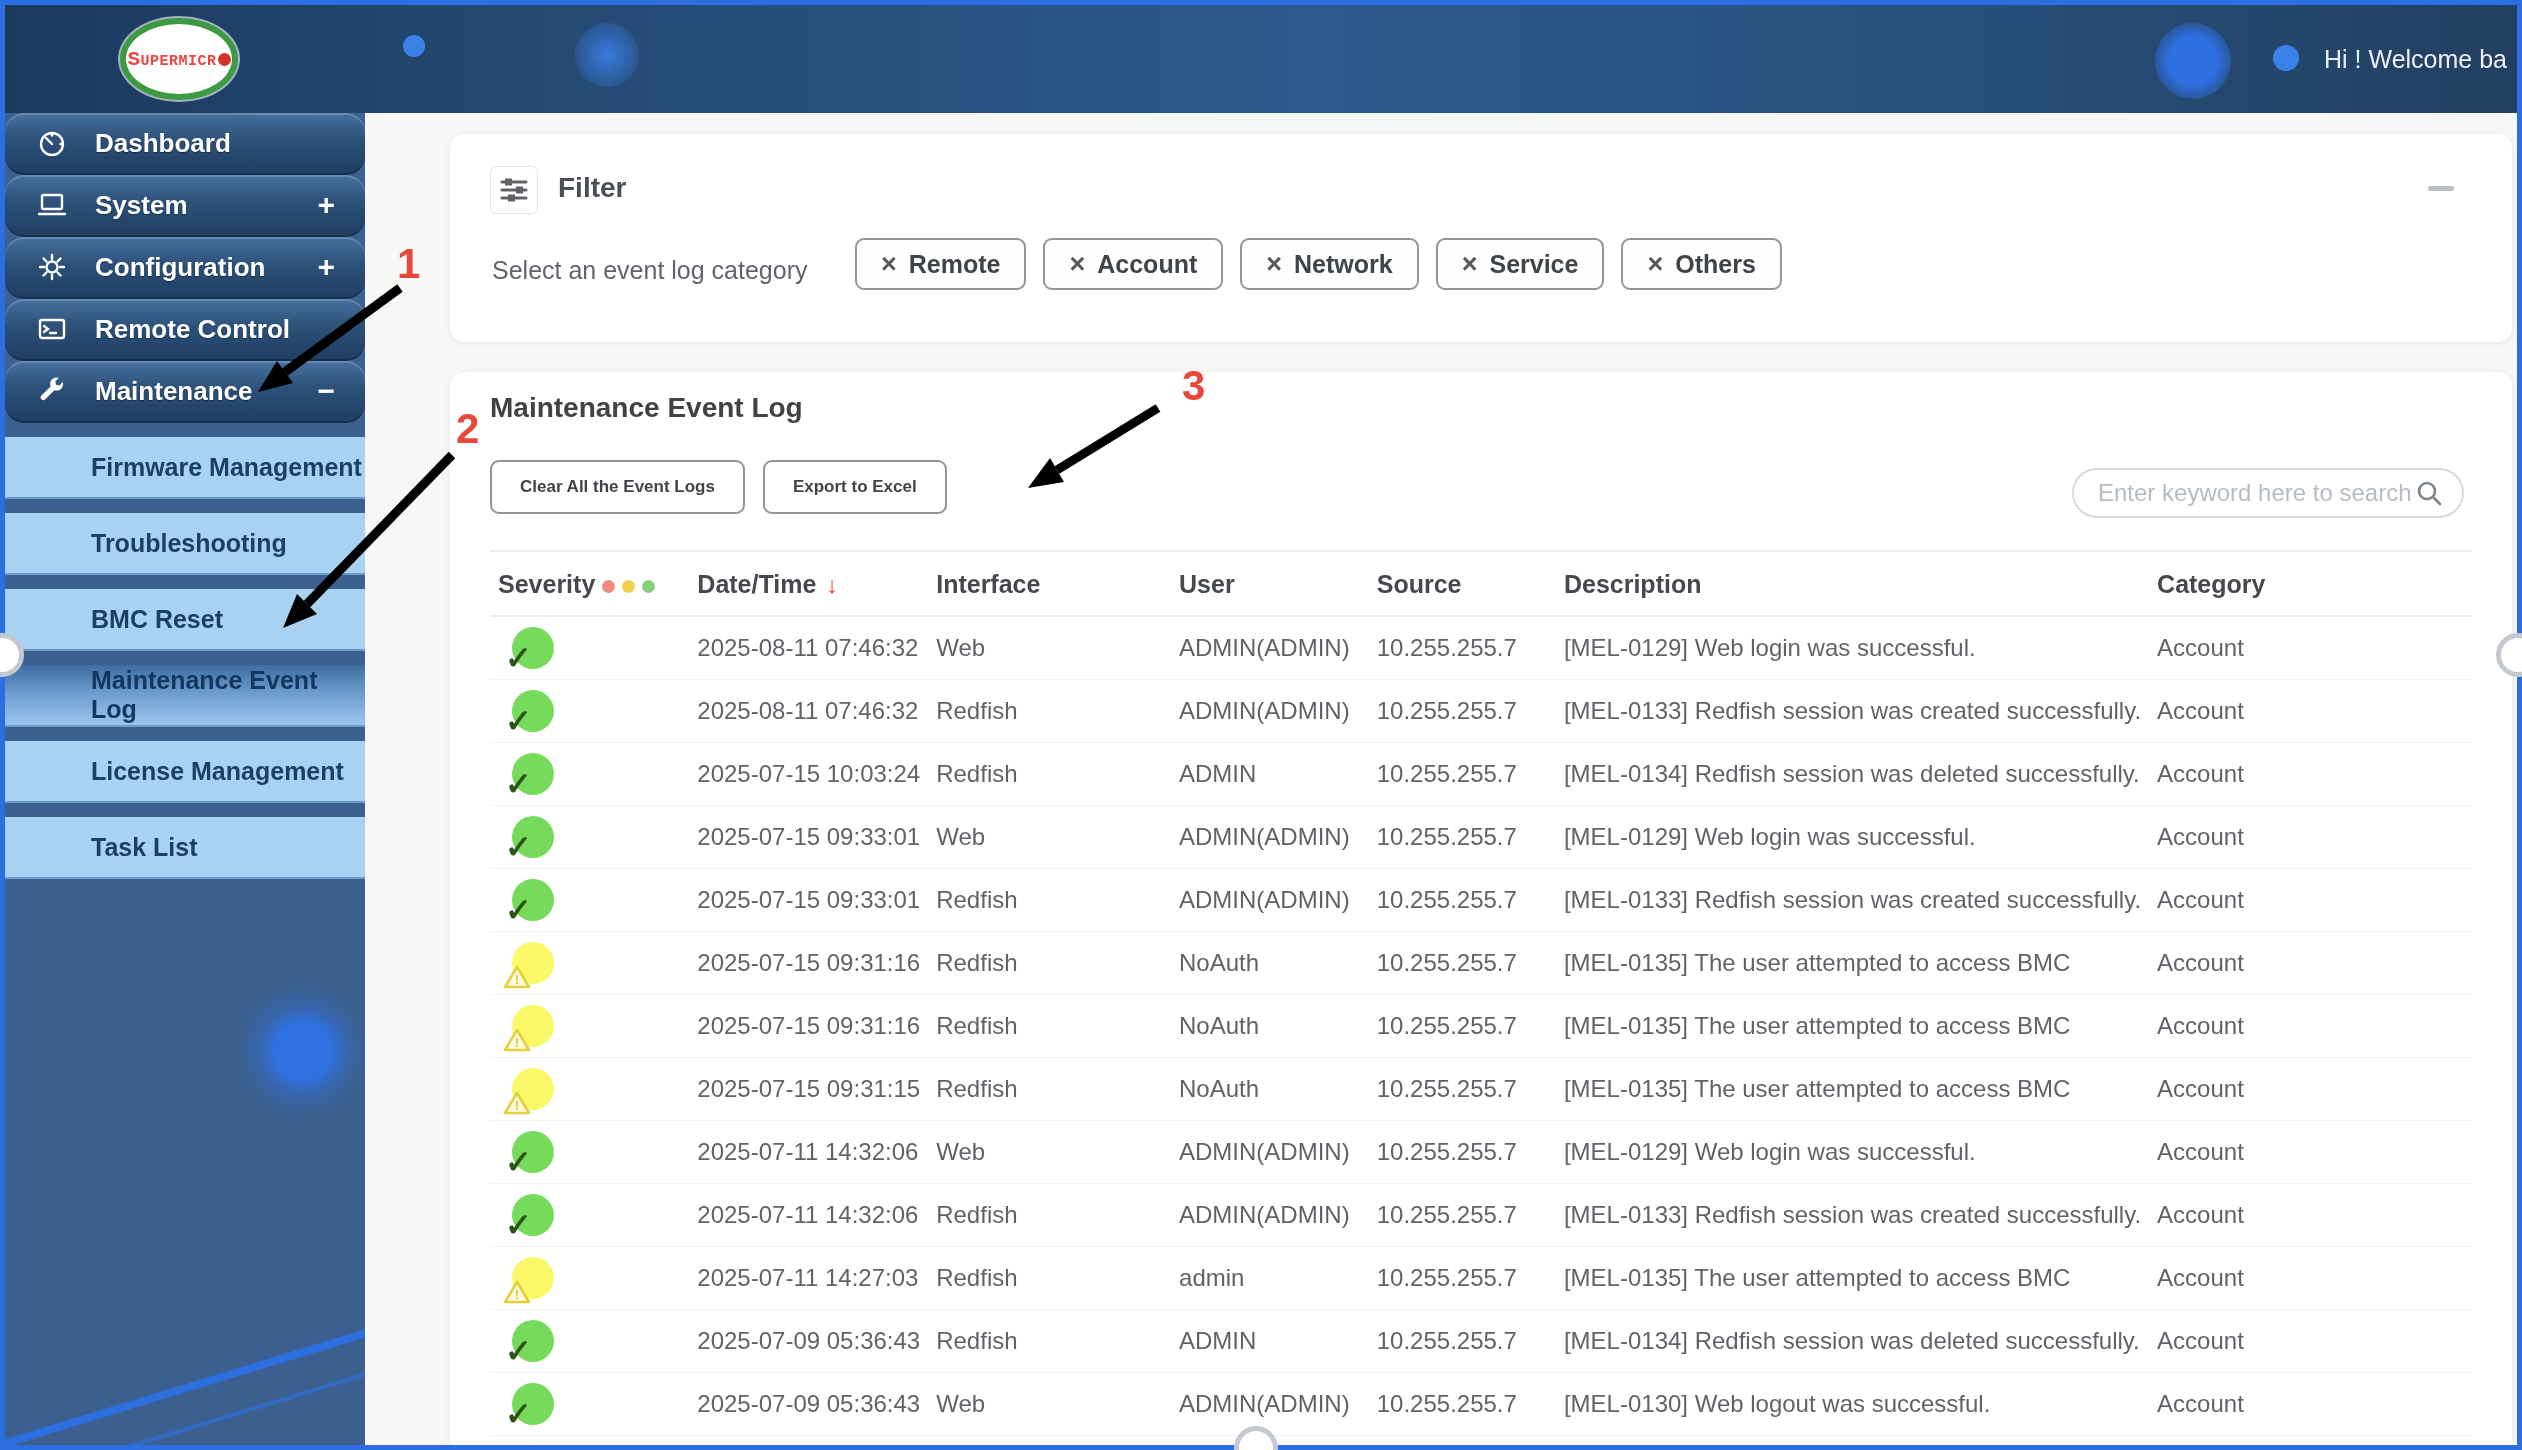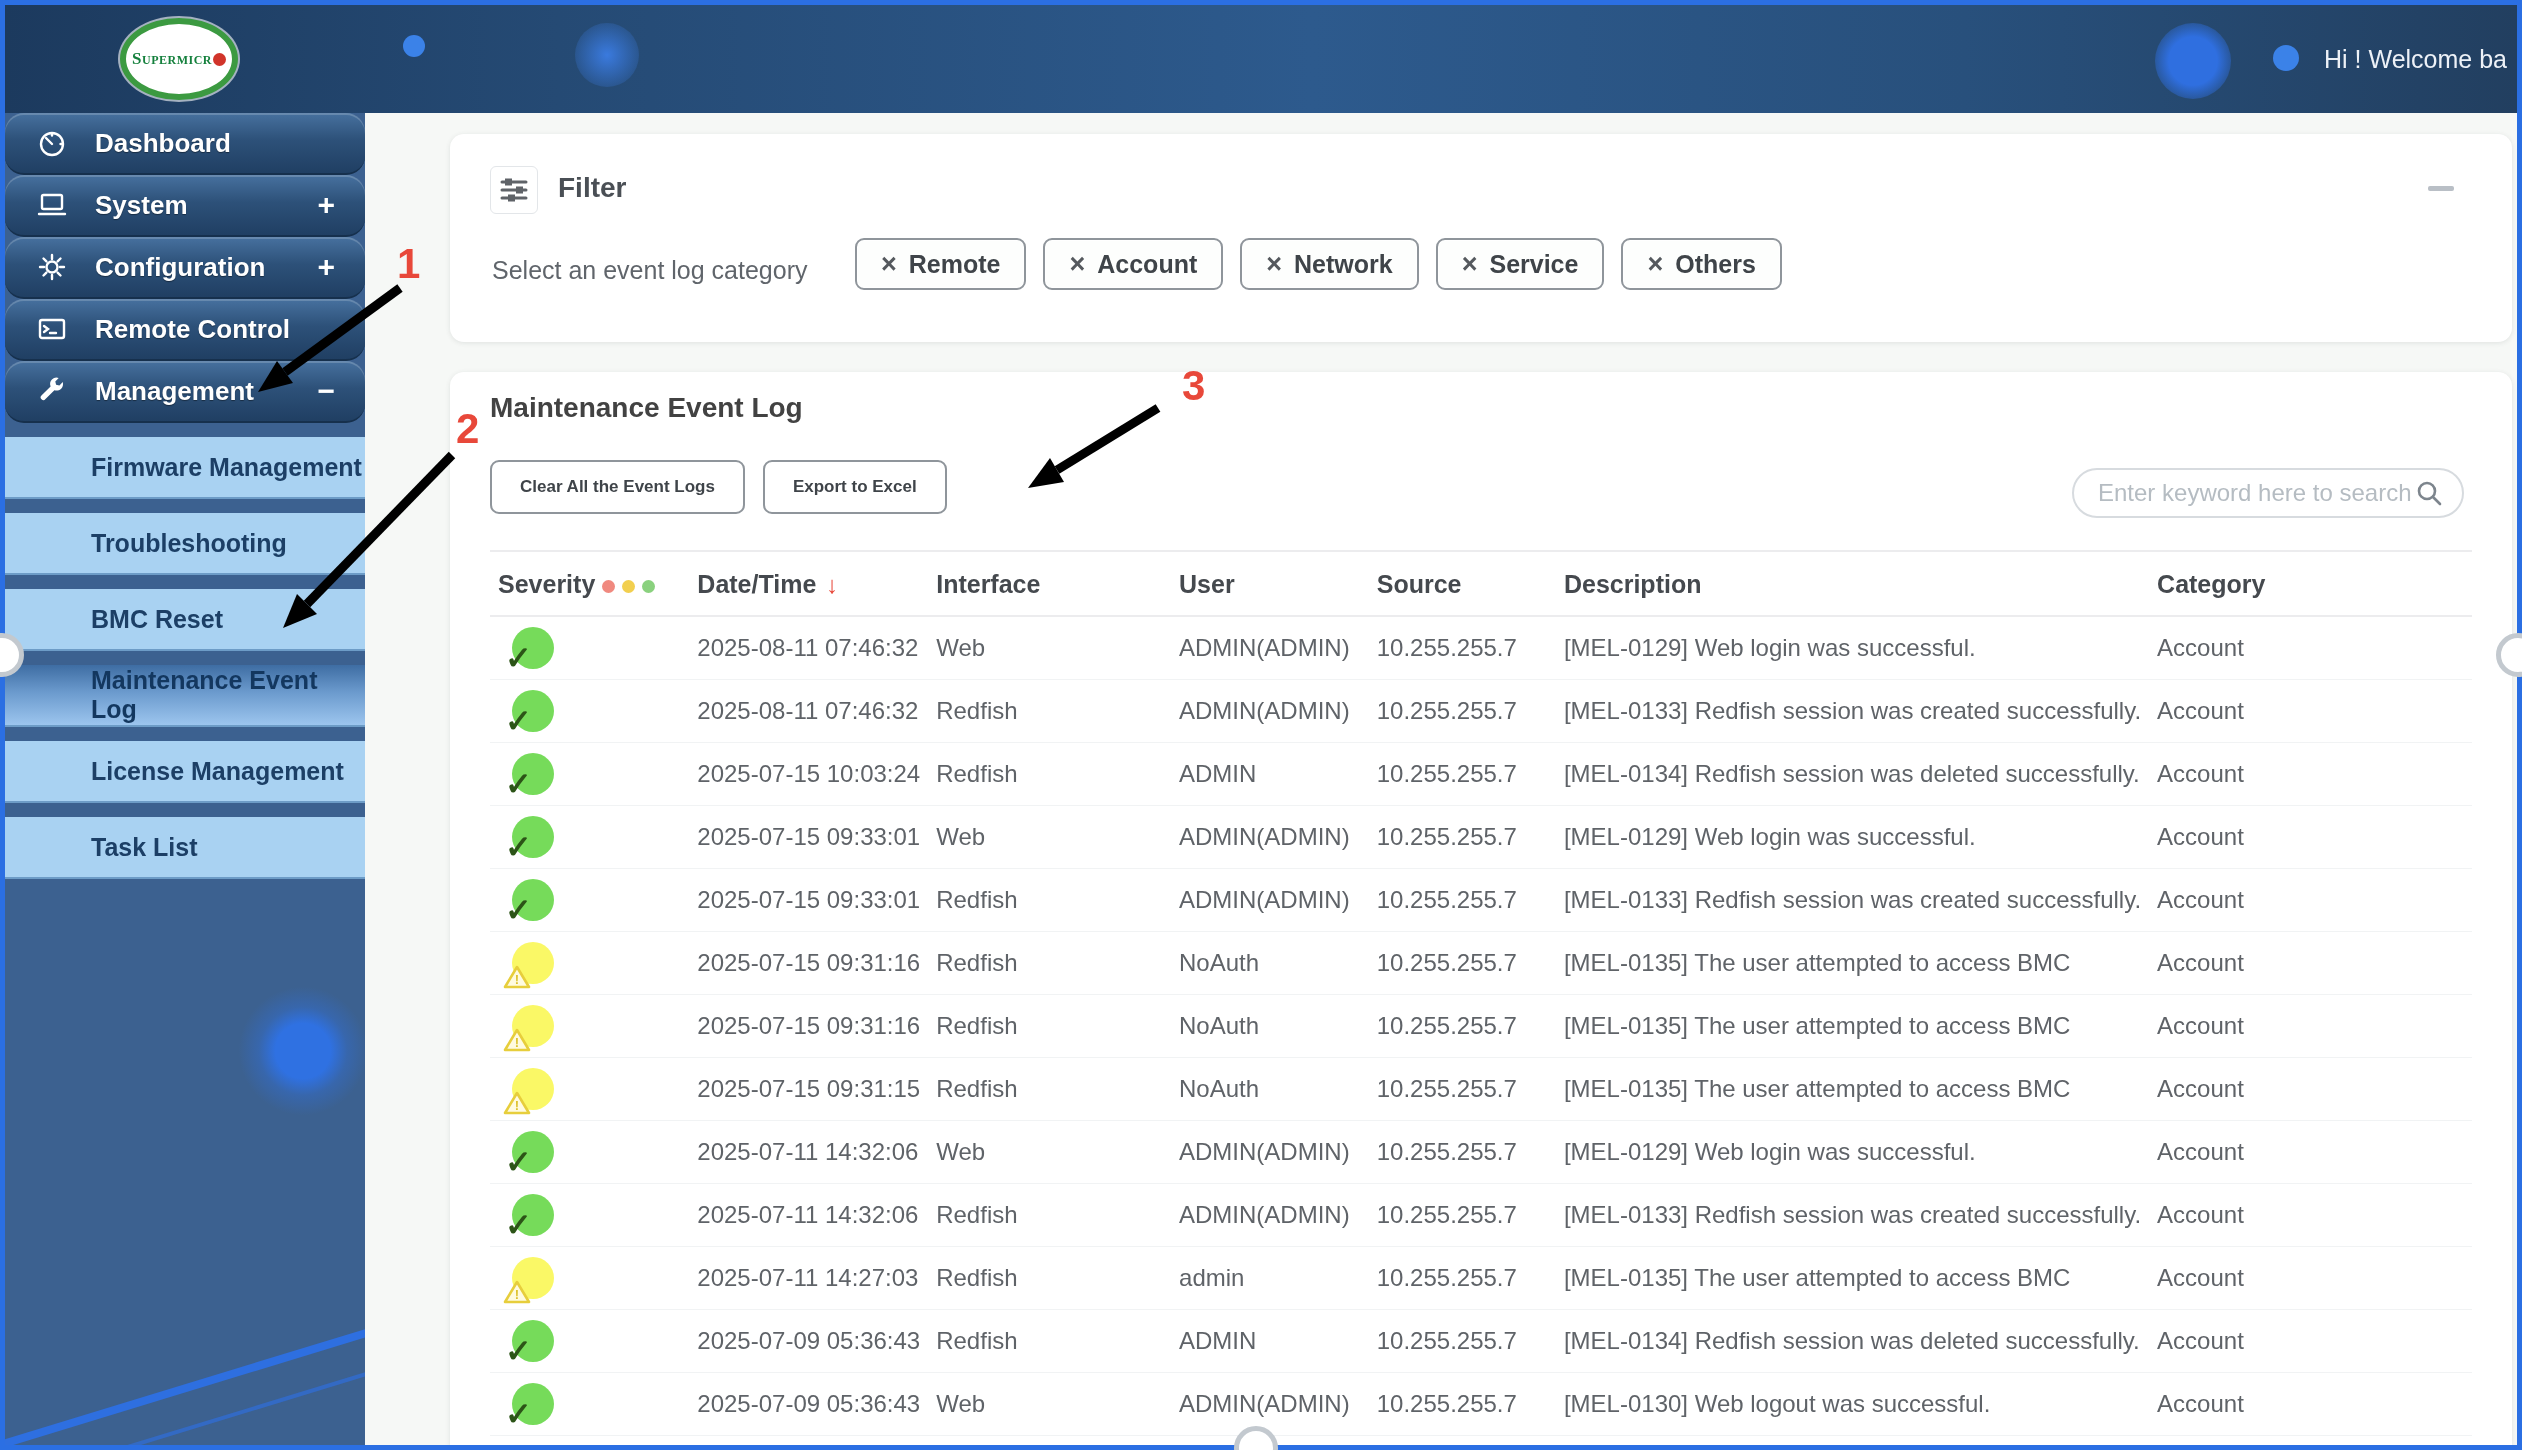--- a/index.html
+++ b/index.html
@@ -7,22 +7,22 @@
   .stage{position:relative;width:2522px;height:1450px;background:#f6f8f6;overflow:hidden;}
   
   .frame{position:absolute;inset:0;border:5px solid #2b6fe3;z-index:60;pointer-events:none;}
   .handle{position:absolute;width:44px;height:44px;border-radius:50%;background:#fff;border:5px solid #c3c9cf;z-index:61;}
   
   .header{position:absolute;left:5px;top:5px;right:5px;height:108px;overflow:hidden;
     background:linear-gradient(90deg,#1c3a5e 0%,#254a74 22%,#2d5a8d 52%,#28507c 78%,#223f60 100%);}
   .bubble{position:absolute;border-radius:50%;}
   .logo{position:absolute;left:115px;top:13px;width:118px;height:82px;background:#fff;border:6px solid #3c9a41;
     border-radius:50%;display:flex;align-items:center;justify-content:center;box-shadow:0 0 0 2px rgba(255,255,255,.6);}
-  .logo-text{font-family:Liberation Serif, serif;font-variant:small-caps;font-weight:bold;font-size:17px;
-    letter-spacing:.5px;color:#15803d;white-space:nowrap;}
+  .logo-text{font-family:Liberation Mono, monospace;font-variant:small-caps;font-weight:bold;font-size:21px;
+    letter-spacing:.5px;color:#ef4444;white-space:nowrap;}
   .logo-dot{display:inline-block;width:13px;height:13px;border-radius:50%;background:#d1342a;margin-left:1px;}
   .greeting{position:absolute;right:10px;top:40px;color:#edf1f7;font-size:25px;white-space:nowrap;}
   
   .sidebar{position:absolute;left:5px;top:113px;width:360px;bottom:5px;background:#3c6190;overflow:hidden;z-index:5;}
   .nav-item{height:62px;display:flex;align-items:center;padding:0 30px;cursor:pointer;
     background:linear-gradient(180deg,#47719f 0%,#2d5179 45%,#203f63 100%);
     border-bottom:2px solid #16304d;box-shadow:inset 0 2px 0 rgba(255,255,255,.18);border-radius:19px;}
   .nav-ic{width:34px;height:34px;margin-right:26px;display:flex;align-items:center;justify-content:center;flex:0 0 auto;}
   .nav-ic svg{width:32px;height:32px;}
   .nav-label{color:#fff;font-weight:bold;font-size:26px;flex:1;text-shadow:0 1px 1px rgba(0,0,0,.4);}
@@ -143,21 +143,21 @@
             </svg>
           </span>
           <span class="nav-label">Remote Control</span>
         </div>
         <div class="nav-item">
           <span class="nav-ic">
             <svg viewBox="0 0 32 32">
               <path d="M27 9.2a6.4 6.4 0 0 1-8.6 6l-8.9 8.9a2.7 2.7 0 1 1-3.8-3.8l8.9-8.9A6.4 6.4 0 0 1 22.7 3l-3.4 3.4.8 3.3 3.3.8L26.8 7c.13.7.2 1.44.2 2.2z" fill="#fff"></path>
             </svg>
           </span>
-          <span class="nav-label">Management</span>
+          <span class="nav-label">Maintenance</span>
           <span class="nav-toggle">−</span>
         </div>
         <div class="sub-item">
           <span>Firmware Management</span>
         </div>
         <div class="sub-item">
           <span>Troubleshooting</span>
         </div>
         <div class="sub-item">
           <span>BMC Reset</span>

